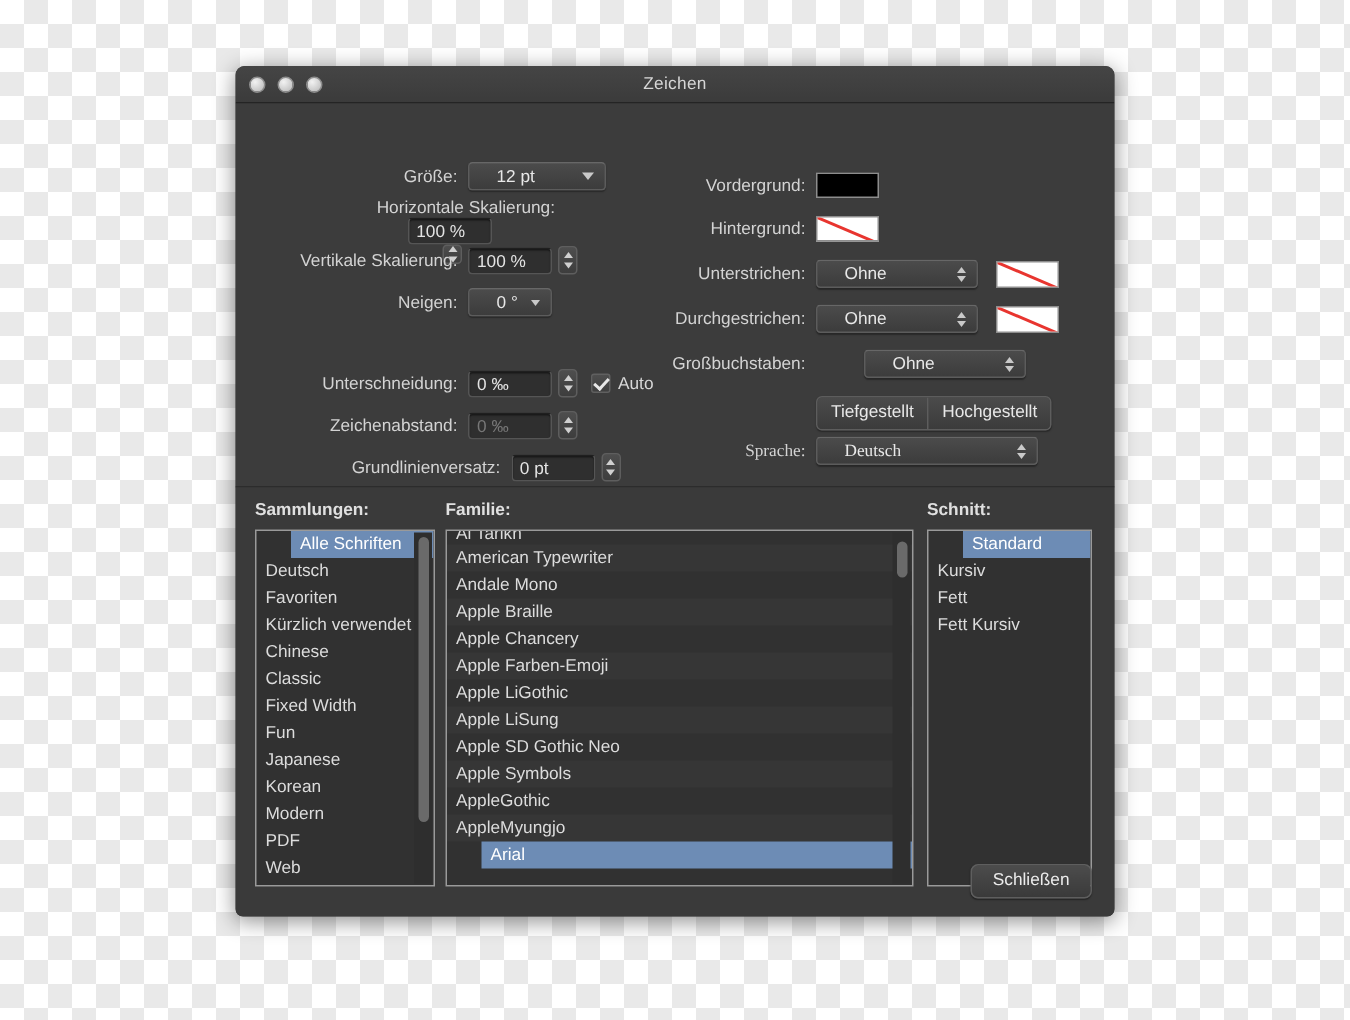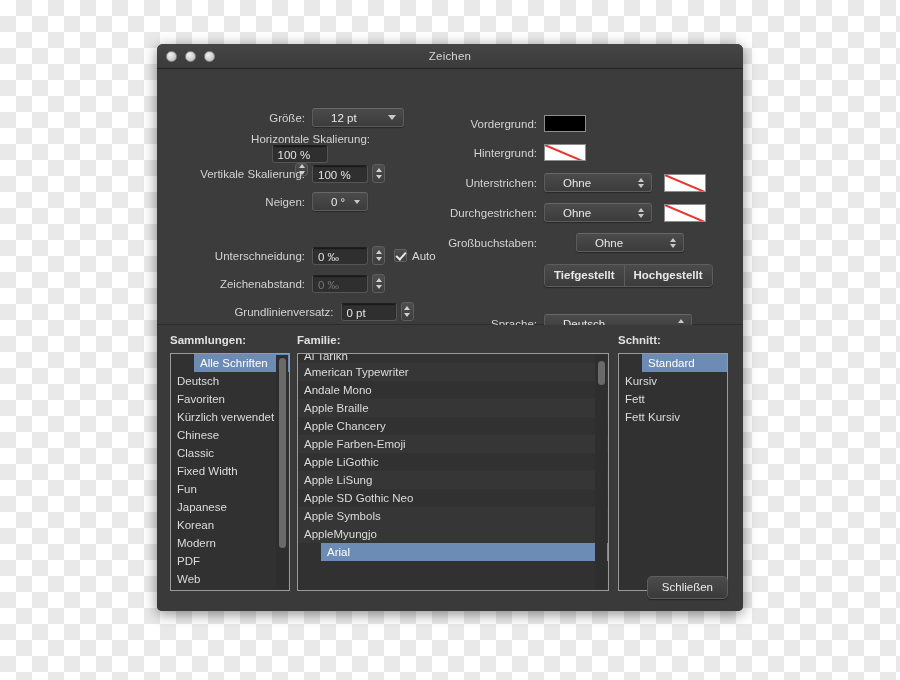--- a/index.html
+++ b/index.html
@@ -437,29 +437,29 @@
         <div class="flabel">Großbuchstaben:</div>
         <div class="popup" style="width:108px;">
           <span class="pv">Ohne</span>
           <span class="caret-pair">
               <i class="u"></i>
               <i class="d"></i>
             </span>
         </div>
       </div>
 
-      <div class="frow" style="margin-top:8px;font-weight:bold;">
+      <div class="frow" style="margin-top:8px;">
         <div class="flabel"></div>
         <div class="segmented">
           <div class="seg">Tiefgestellt</div>
           <div class="seg">Hochgestellt</div>
         </div>
       </div>
 
-      <div class="frow" style="margin-top:23px;">
+      <div class="frow" style="font-family:Liberation Serif, serif;">
         <div class="flabel">Sprache:</div>
         <div class="popup" style="width:148px;">
           <span class="pv">Deutsch</span>
           <span class="caret-pair">
               <i class="u"></i>
               <i class="d"></i>
             </span>
         </div>
       </div>
     </div>
@@ -497,20 +497,21 @@
           <div class="lrow clipped"><span>Al Tarikh</span></div>
           <div class="lrow alt"><span>American Typewriter</span></div>
           <div class="lrow"><span>Andale Mono</span></div>
           <div class="lrow alt"><span>Apple Braille</span></div>
           <div class="lrow"><span>Apple Chancery</span></div>
           <div class="lrow alt"><span>Apple Farben-Emoji</span></div>
           <div class="lrow"><span>Apple LiGothic</span></div>
           <div class="lrow alt"><span>Apple LiSung</span></div>
           <div class="lrow"><span>Apple SD Gothic Neo</span></div>
           <div class="lrow alt"><span>Apple Symbols</span></div>
+          <div class="lrow"><span>AppleGothic</span></div>
           <div class="lrow alt"><span>AppleMyungjo</span></div>
           <div class="lrow sel"><span>Arial</span></div>
         </div>
       <div class="sbar">
         <div class="sthumb" style="top:6px; height:24px;"></div>
       </div>
     </div>
 
     <div class="listbox" style="left:461px; top:28px; width:110px; height:238px;">
       <div id="typefaces-rows">

